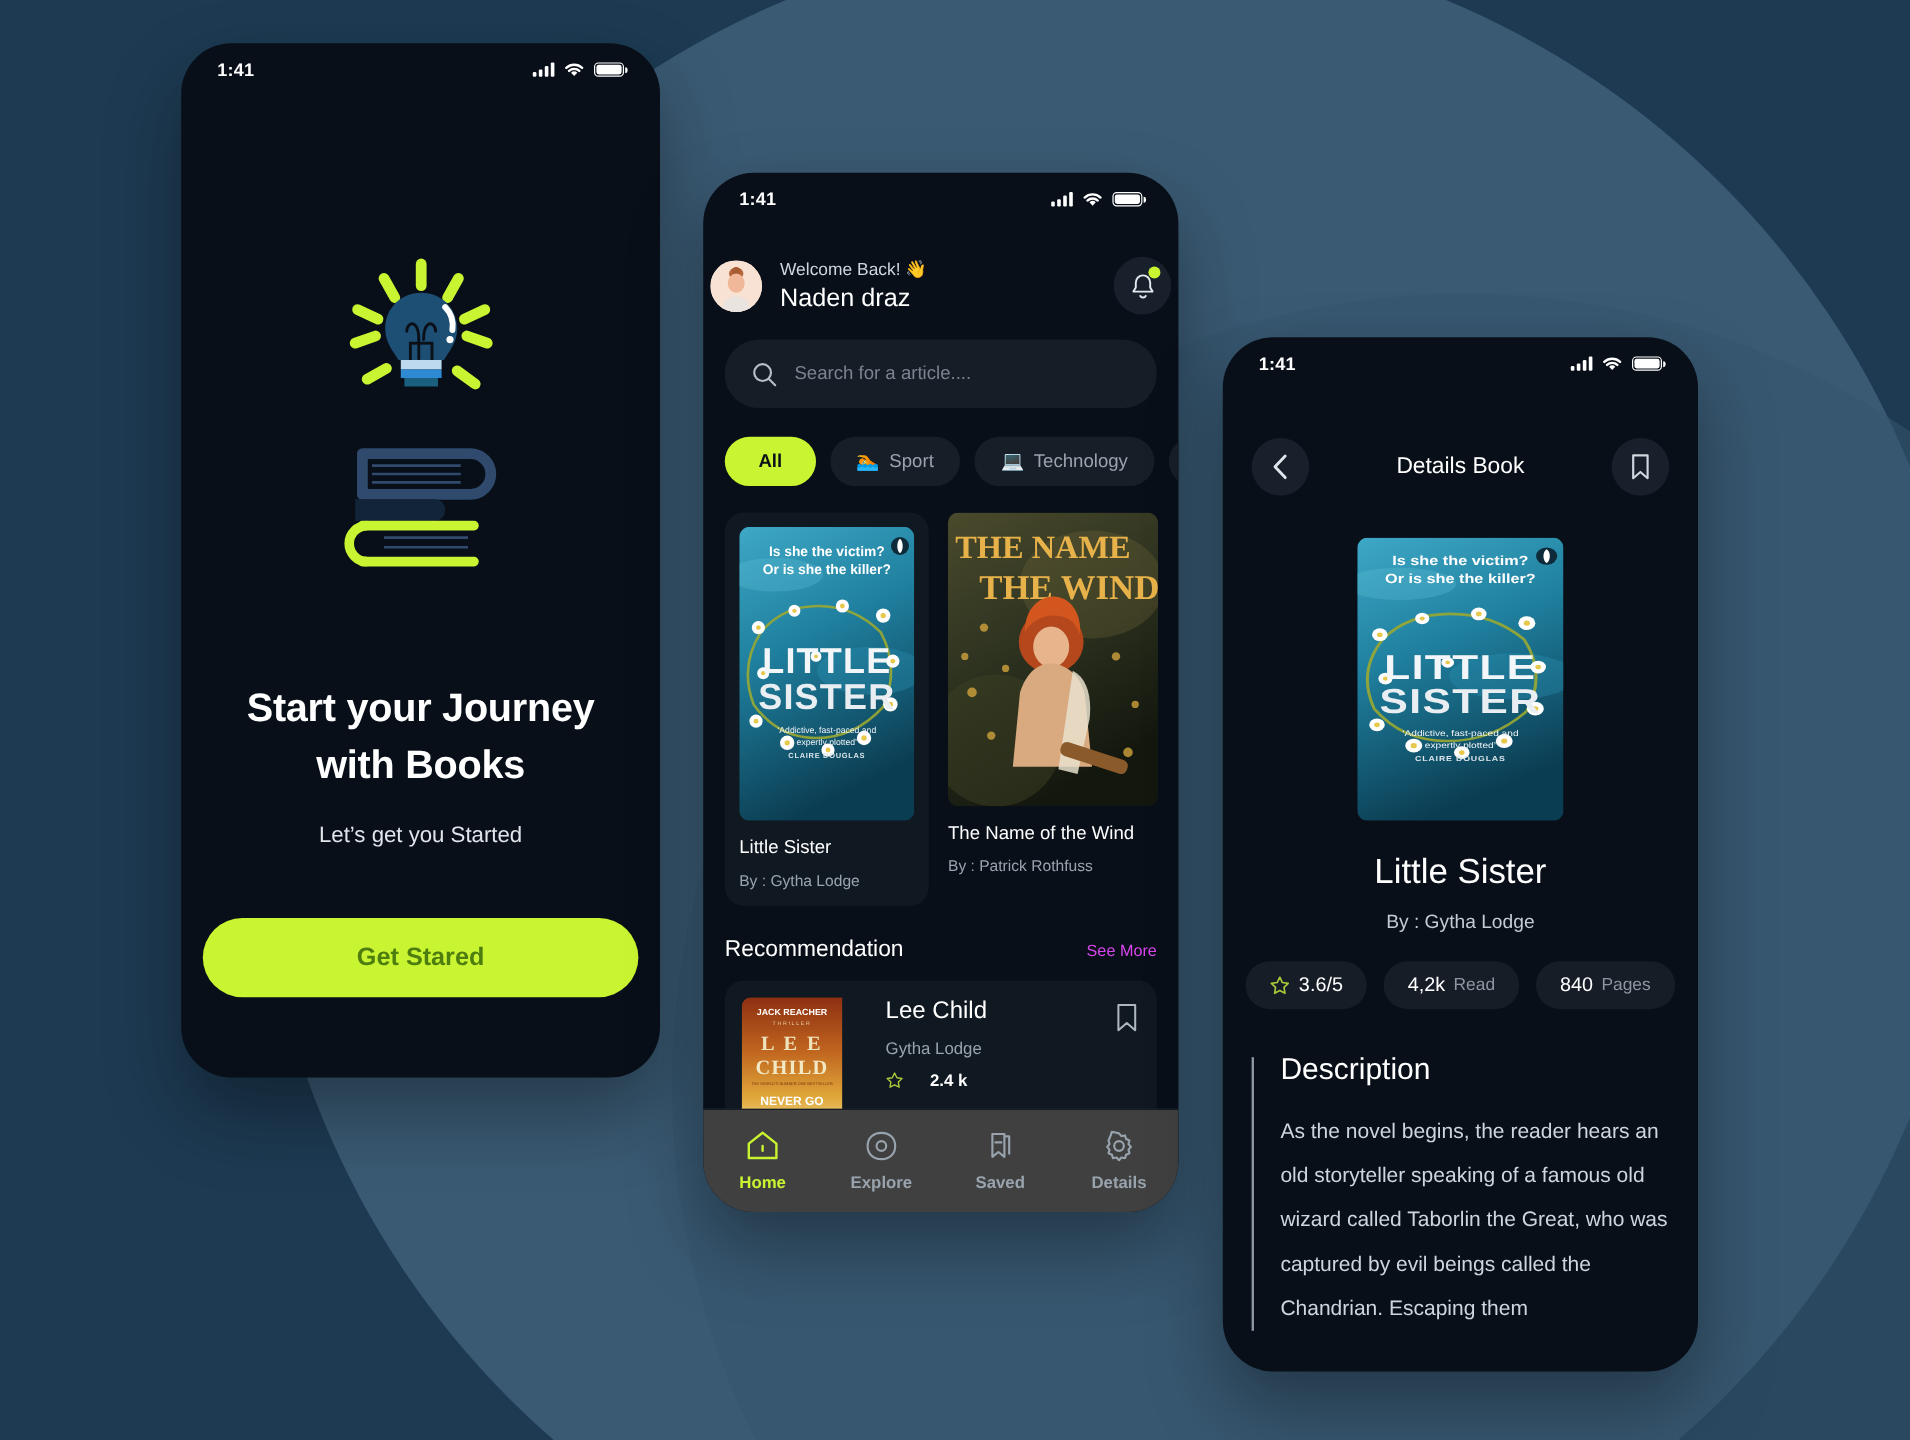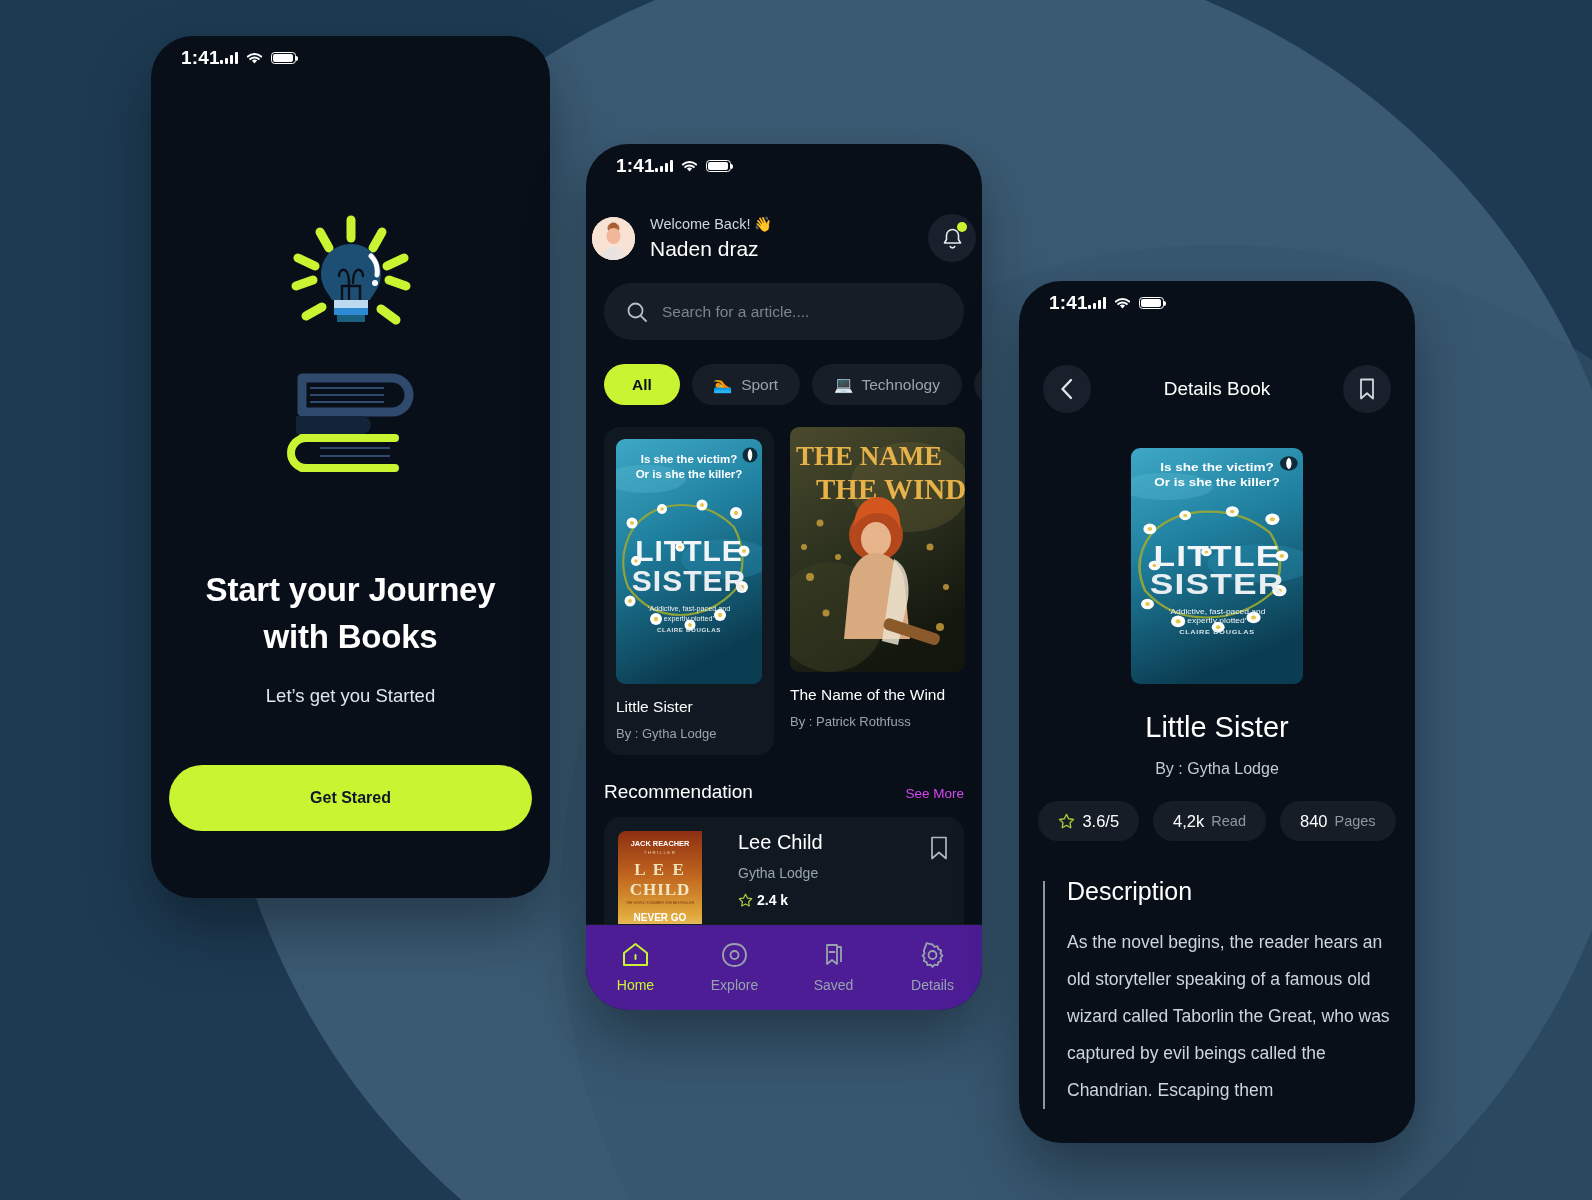--- a/index.html
+++ b/index.html
@@ -31,22 +31,22 @@
     color:#fff;
     box-shadow:0 30px 60px rgba(0,0,0,.35);
   }
   #phone1{ left:151px; top:36px;  width:399px; height:862px; }
   #phone2{ left:586px; top:144px; width:396px; height:866px; }
   #phone3{ left:1019px;top:281px; width:396px; height:862px; }
 
   
   .statusbar{
     height:44px; display:flex; align-items:center;
-    justify-content:flex-start;
-    padding:0 30px; font-size:19px; font-weight:700;
+    justify-content:space-between;
+    padding:0 30px; font-size:15px; font-weight:700;
     letter-spacing:.2px;
   }
   .sb-icons{ display:flex; align-items:center; gap:7px; }
   .bars{ display:flex; align-items:flex-end; gap:2px; height:12px; }
   .bars i{ display:block; width:3px; background:#fff; border-radius:1px; }
   .bars i:nth-child(1){height:4px;} .bars i:nth-child(2){height:6.5px;}
   .bars i:nth-child(3){height:9px;} .bars i:nth-child(4){height:12px;}
   .batt{ width:25px; height:12.5px; border:1.6px solid #fff; border-radius:3.6px; position:relative;}
   .batt::before{content:"";position:absolute;inset:1.4px;background:#fff;border-radius:2px;}
   .batt::after{content:"";position:absolute;right:-3.6px;top:3.6px;width:2px;height:5px;background:#fff;border-radius:0 2px 2px 0;}
@@ -55,22 +55,22 @@
   .s1-body{ padding:0 32px; display:flex; flex-direction:column; align-items:center; }
   .bulb-wrap{ margin-top:128px; }
   .books-wrap{ margin-top:22px; }
   .s1-title{
     margin-top:92px; font-size:33px; font-weight:700; line-height:1.42;
     text-align:center; letter-spacing:-.2px;
   }
   .s1-sub{ margin-top:24px; font-size:18.5px; color:#dfe5ea; font-weight:500;}
   .cta{
     margin-top:58px; width:363px; height:66px; border-radius:33px;
-    background:#c8f431; color:#0f172a; border:none;
-    font-size:16px; font-weight:700; font-family:inherit; cursor:pointer;
+    background:#c8f431; color:#4d7c0f; border:none;
+    font-size:21px; font-weight:700; font-family:inherit; cursor:pointer;
     display:flex; align-items:center; justify-content:center;
   }
 
   
   .s2-head{ display:flex; align-items:center; padding:0 6px; margin-top:26px; }
   .avatar{
     width:43px; height:43px; border-radius:50%;
     background:#f6ded0; flex:none; overflow:hidden; position:relative;
   }
   .greet{ margin-left:15px; flex:1; }
@@ -111,25 +111,26 @@
   .rectitle{ font-size:19px; }
   .seemore{ font-size:13.5px; color:#d946ef; cursor:pointer; }
   .reccard{
     margin:14px 18px 0; background:#101822; border-radius:16px;
     padding:14px; display:flex; gap:16px; align-items:flex-start;
   }
   .reccover{ width:104px; height:112px; border-radius:8px; overflow:hidden; flex:none; position:relative;}
   .recmid{ flex:1; }
   .recname{ font-size:20px; }
   .recauth{ font-size:14px; color:#9aa4ae; margin-top:11px; }
-  .recrate{ font-size:14px; font-weight:700; margin-top:11px; display:flex; align-items:center; gap:4px; }
+  .recrate{ font-size:14px; font-weight:700; margin-top:11px; display:flex; align-items:center; gap:22px; }
   .tabbar{
     position:absolute; left:0; right:0; bottom:0; height:86px;
-    display:flex; align-items:center; background:#4c1d95;
+    display:flex; align-items:center; background:#404040;
     border-top:1px solid #141c26;
+    font-weight:bold;
   }
   .tab{ flex:1; display:flex; flex-direction:column; align-items:center; gap:9px; cursor:pointer; }
   .tab span{ font-size:14px; color:#99a3ad; }
   .tab.on span{ color:#c8f431; }
 
   
   .s3-head{ display:flex; align-items:center; padding:0 24px; margin-top:40px; }
   .circbtn{
     width:48px; height:48px; border-radius:50%; background:#18202b;
     display:flex; align-items:center; justify-content:center; flex:none; cursor:pointer;

